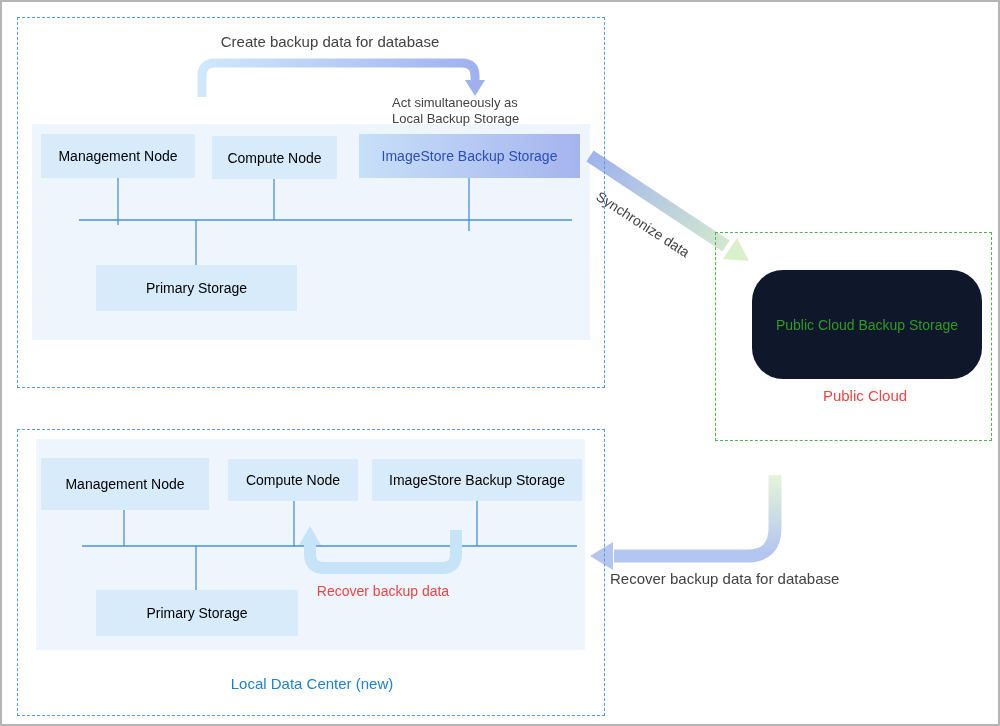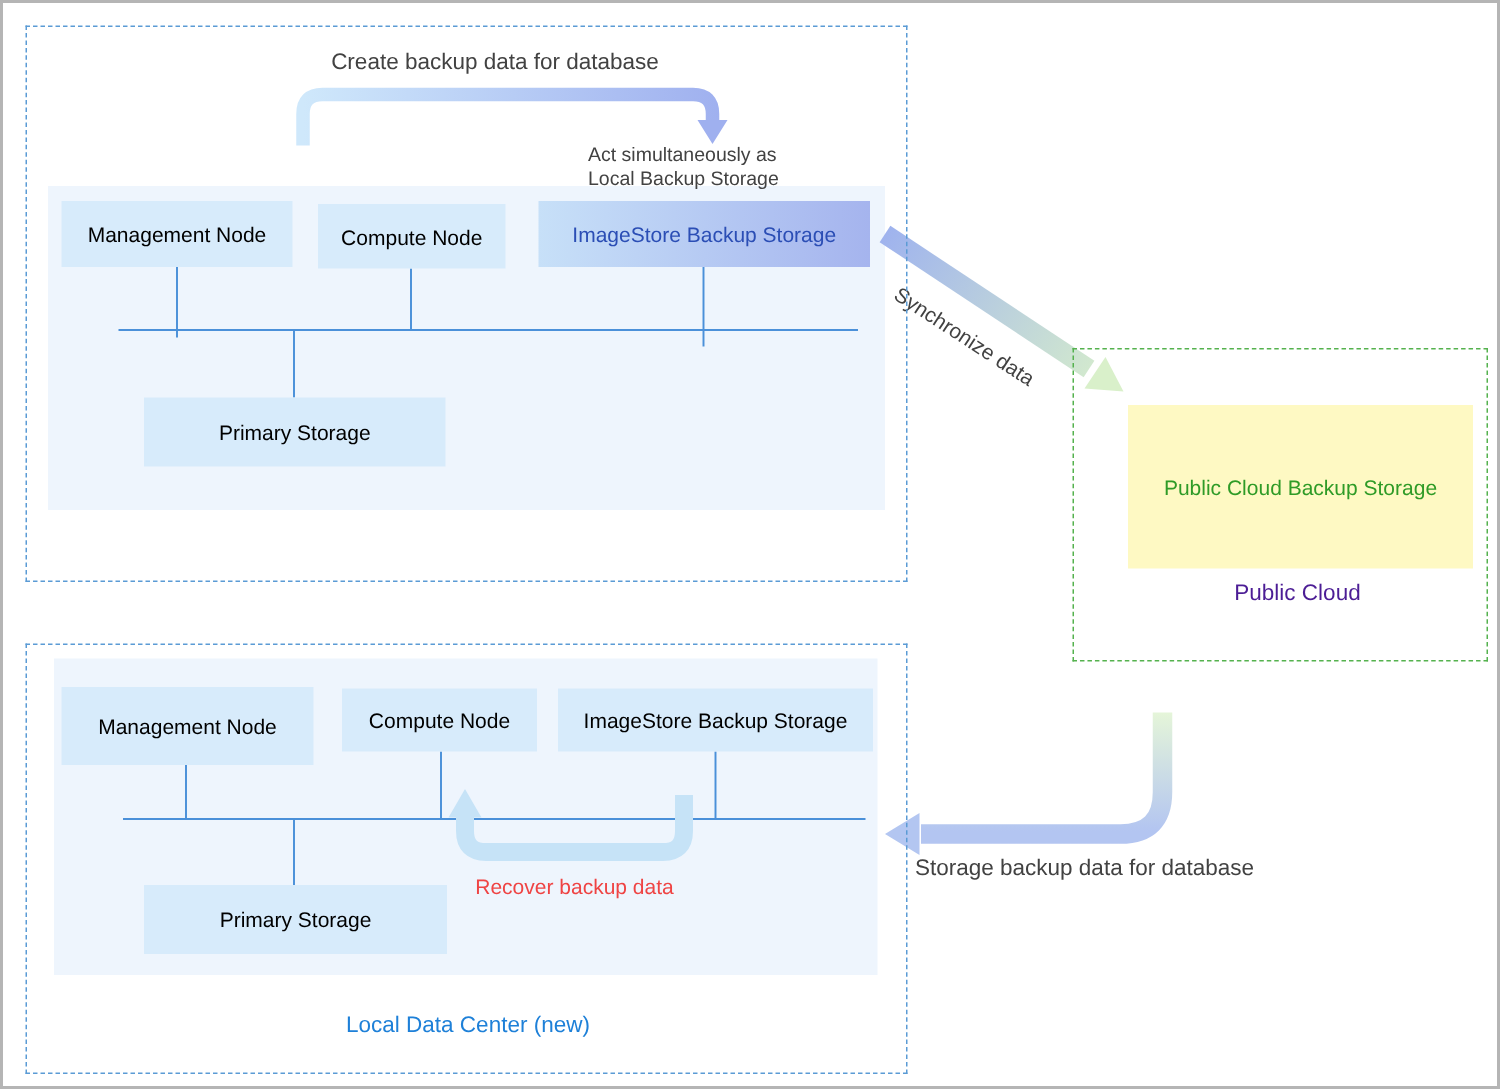--- a/index.html
+++ b/index.html
@@ -42,39 +42,40 @@
     font-size: 14px;
     z-index: 2;
     text-align: center;
   }
   .node.grad {
     background: linear-gradient(90deg, #c7e0f8, #a5b4ee);
     color: #2b4eb5;
   }
   .green-box {
     position: absolute;
-    background: #fef9c3;
+    background: #0f172a;
     color: #2f9b27;
     display: flex;
     align-items: center;
     justify-content: center;
     font-size: 14px;
     z-index: 2;
     text-align: right;
+    border-radius: 31px;
   }
   .dc-label {
     position: absolute;
     color: #1e80d8;
     font-size: 15px;
     text-align: center;
     z-index: 2;
   }
   .pc-label {
     position: absolute;
-    color: #4c1d95;
+    color: #ef4444;
     font-size: 15px;
     text-align: center;
     z-index: 2;
   }
   .ann {
     position: absolute;
     color: #424242;
     font-size: 14px;
     z-index: 2;
   }
@@ -178,15 +179,15 @@
 
   <div class="node" style="left:39px; top:456px; width:168px; height:52px;">Management Node</div>
   <div class="node" style="left:226px; top:457px; width:130px; height:42px;">Compute Node</div>
   <div class="node" style="left:370px; top:457px; width:210px; height:42px;">ImageStore Backup Storage</div>
   <div class="node" style="left:94px; top:588px; width:202px; height:46px;">Primary Storage</div>
 
   <div class="ann gray center" style="left:296px; top:581px; width:170px;">Recover backup data</div>
 
   <div class="dc-label" style="left:155px; top:673px; width:310px;">Local Data Center (new)</div>
 
-  <div class="ann big" style="left:608px; top:568px; width:260px;">Storage backup data for database</div>
+  <div class="ann big" style="left:608px; top:568px; width:260px;">Recover backup data for database</div>
 
 </div>
 
 </body></html>

